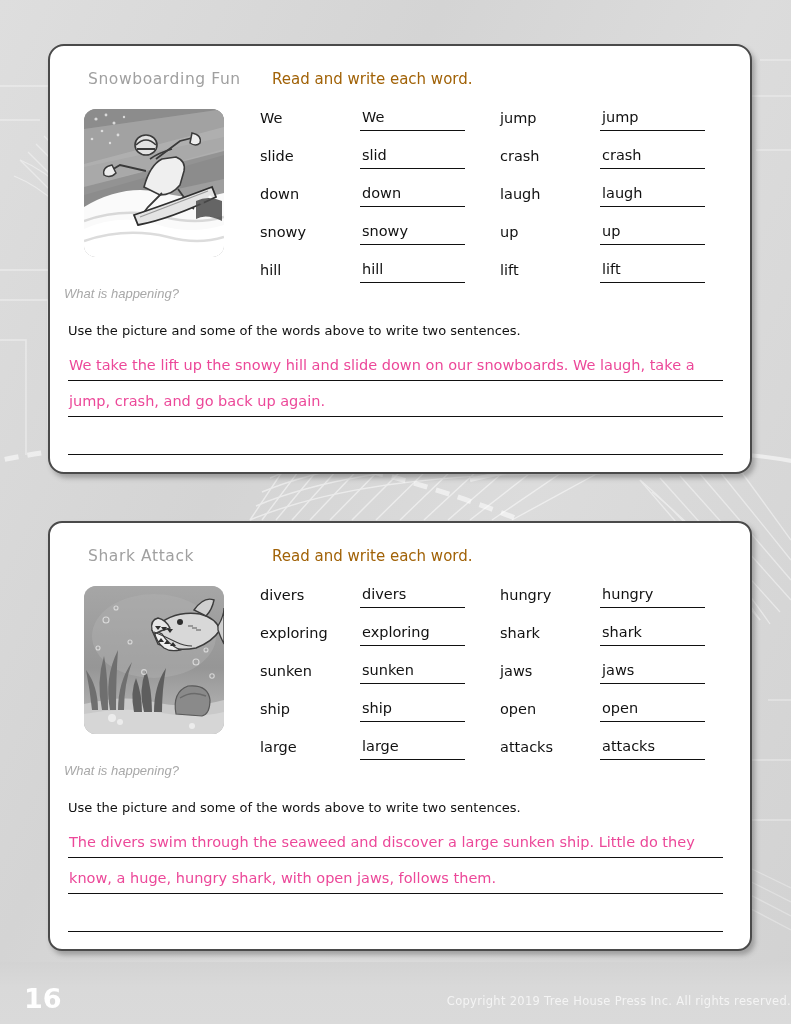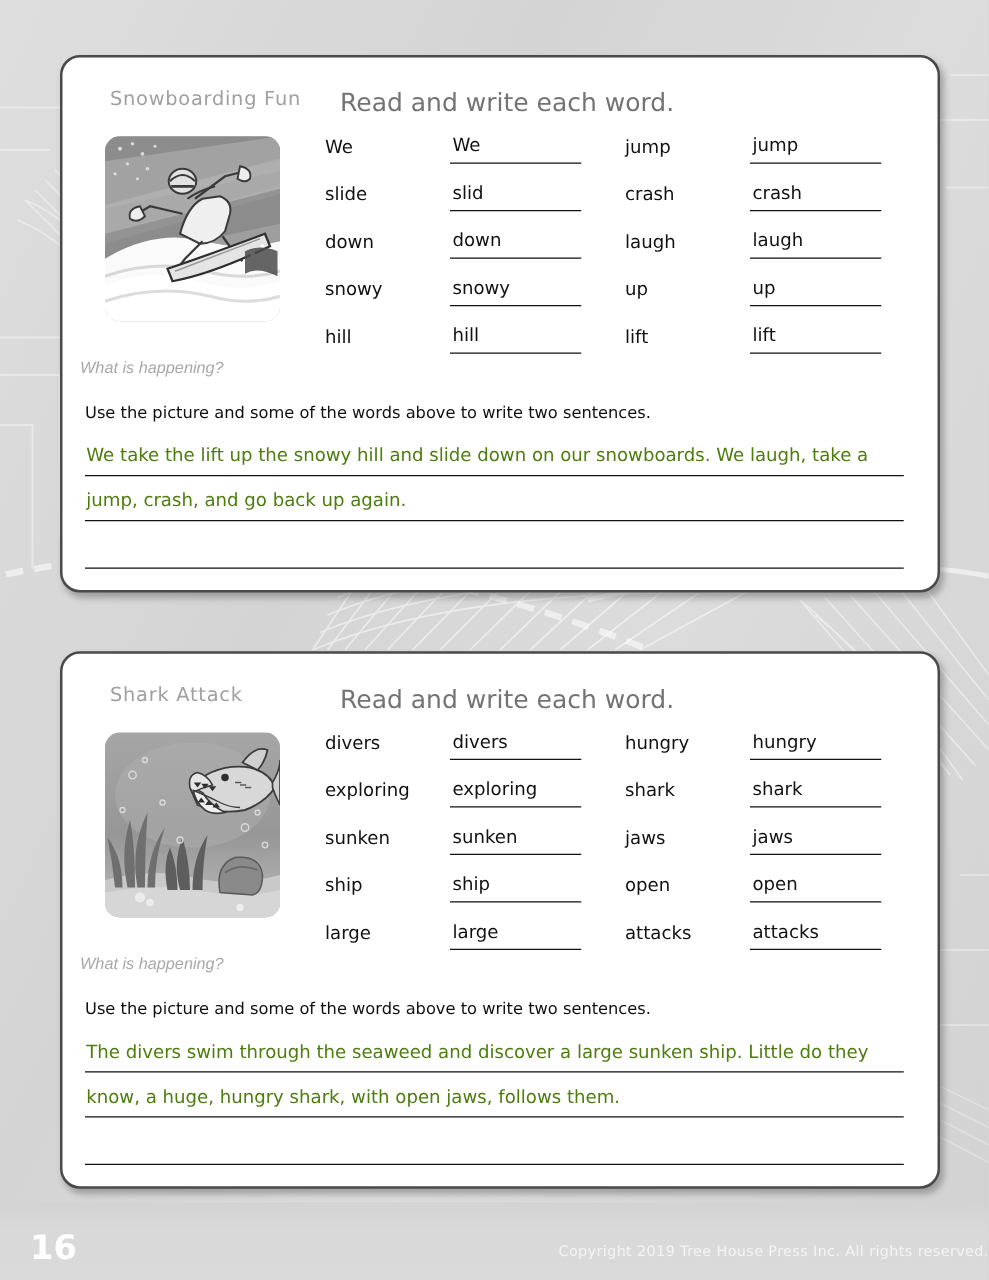--- a/index.html
+++ b/index.html
@@ -64,38 +64,38 @@
   .card {
     position: absolute;
     background: #ffffff;
     border: 2px solid #4a4a4a;
     border-radius: 16px;
     box-shadow: 3px 4px 5px rgba(90,90,90,0.45);
     box-sizing: border-box;
     text-align: right;
   }
   #card-1 { left: 48px; top: 44px;  width: 704px; height: 430px; }
-  #card-2 { left: 48px; top: 521px; width: 704px; height: 430px; }
+  #card-2 { left: 48px; top: 521px; width: 704px; height: 430px; border-radius: 14px; }
 
   .card-title {
     position: absolute;
     left: 38px;
     top: 24px;
     color: #a0a0a0;
     font-size: 15.5px;
     font-family: "DejaVu Sans", sans-serif;
     letter-spacing: 0.6px;
     white-space: nowrap;
   }
   .card-instruction {
     position: absolute;
     left: 222px;
     top: 24px;
-    color: #737373;
-    font-size: 20px;
+    color: #a16207;
+    font-size: 15px;
     font-family: "DejaVu Sans", sans-serif;
     white-space: nowrap;
   }
 
   
   .card-picture {
     position: absolute;
     left: 34px;
     top: 63px;
     width: 140px;
@@ -177,21 +177,21 @@
     left: 18px;
     width: 655px;
     border-bottom: 1.7px solid #111;
     height: 25px;
   }
   .write-line .wl-text {
     position: absolute;
     left: 1px;
     top: 2px;
     font-size: 14.5px;
-    color: #4d7c0f;
+    color: #ec4899;
     font-family: "DejaVu Sans", sans-serif;
     white-space: nowrap;
   }
   .write-line-1 { top: 309px; }
   .write-line-2 { top: 345px; }
   .write-line-3 { top: 383px; }
 </style>
 </head>
 <body>
 

